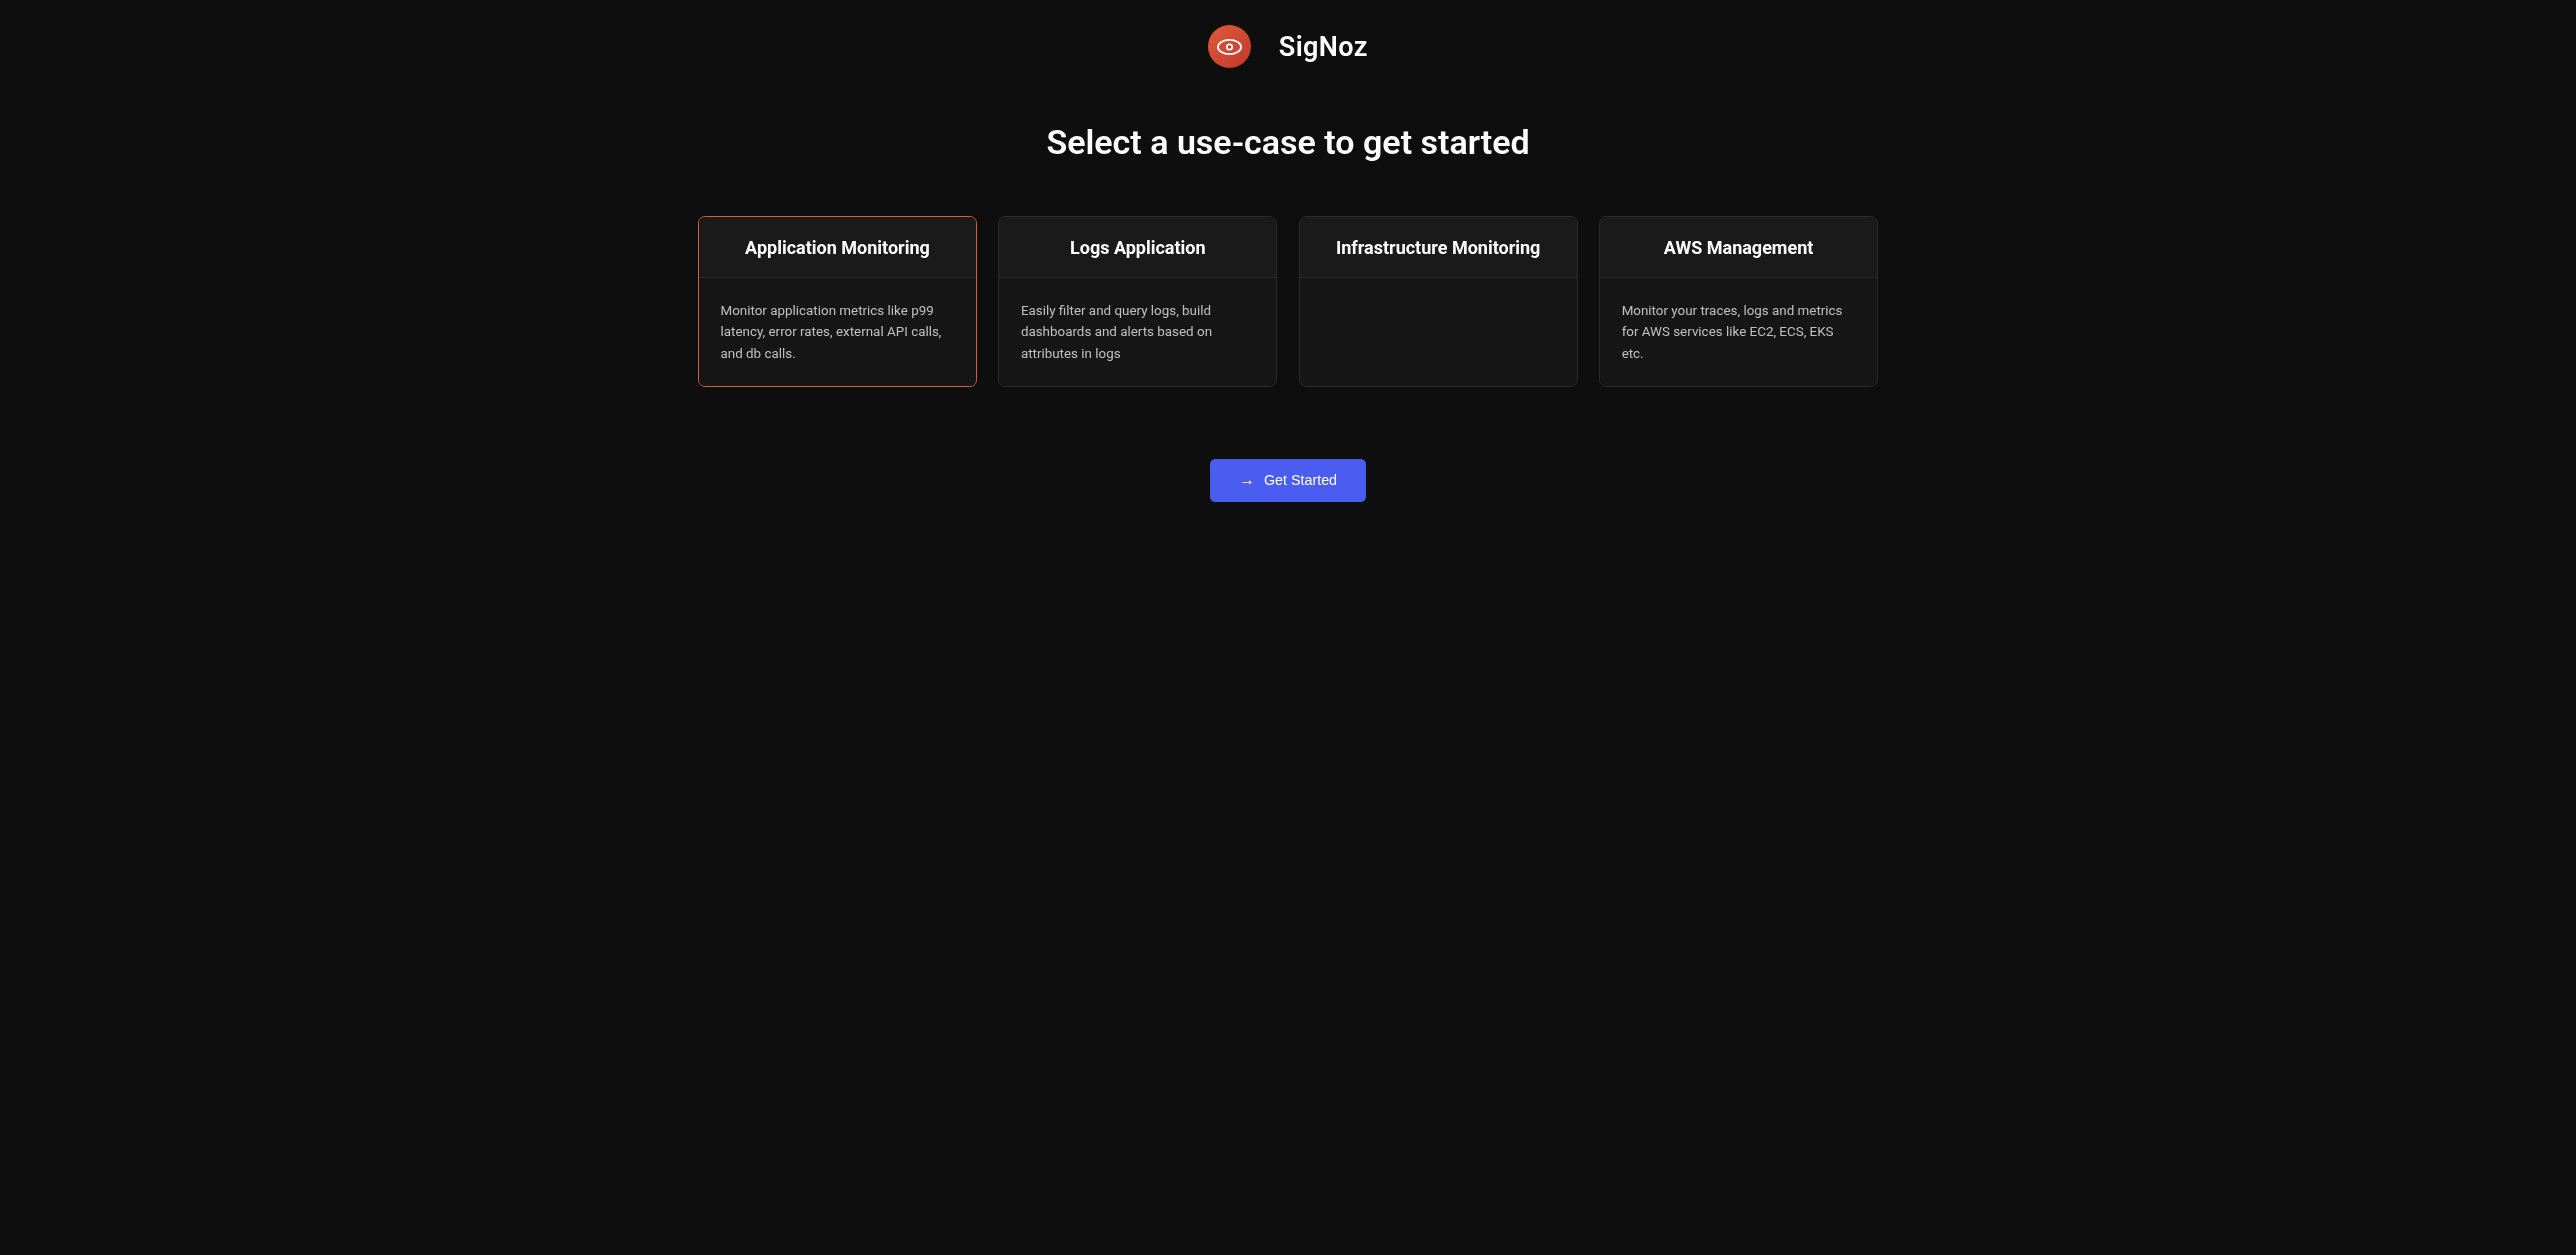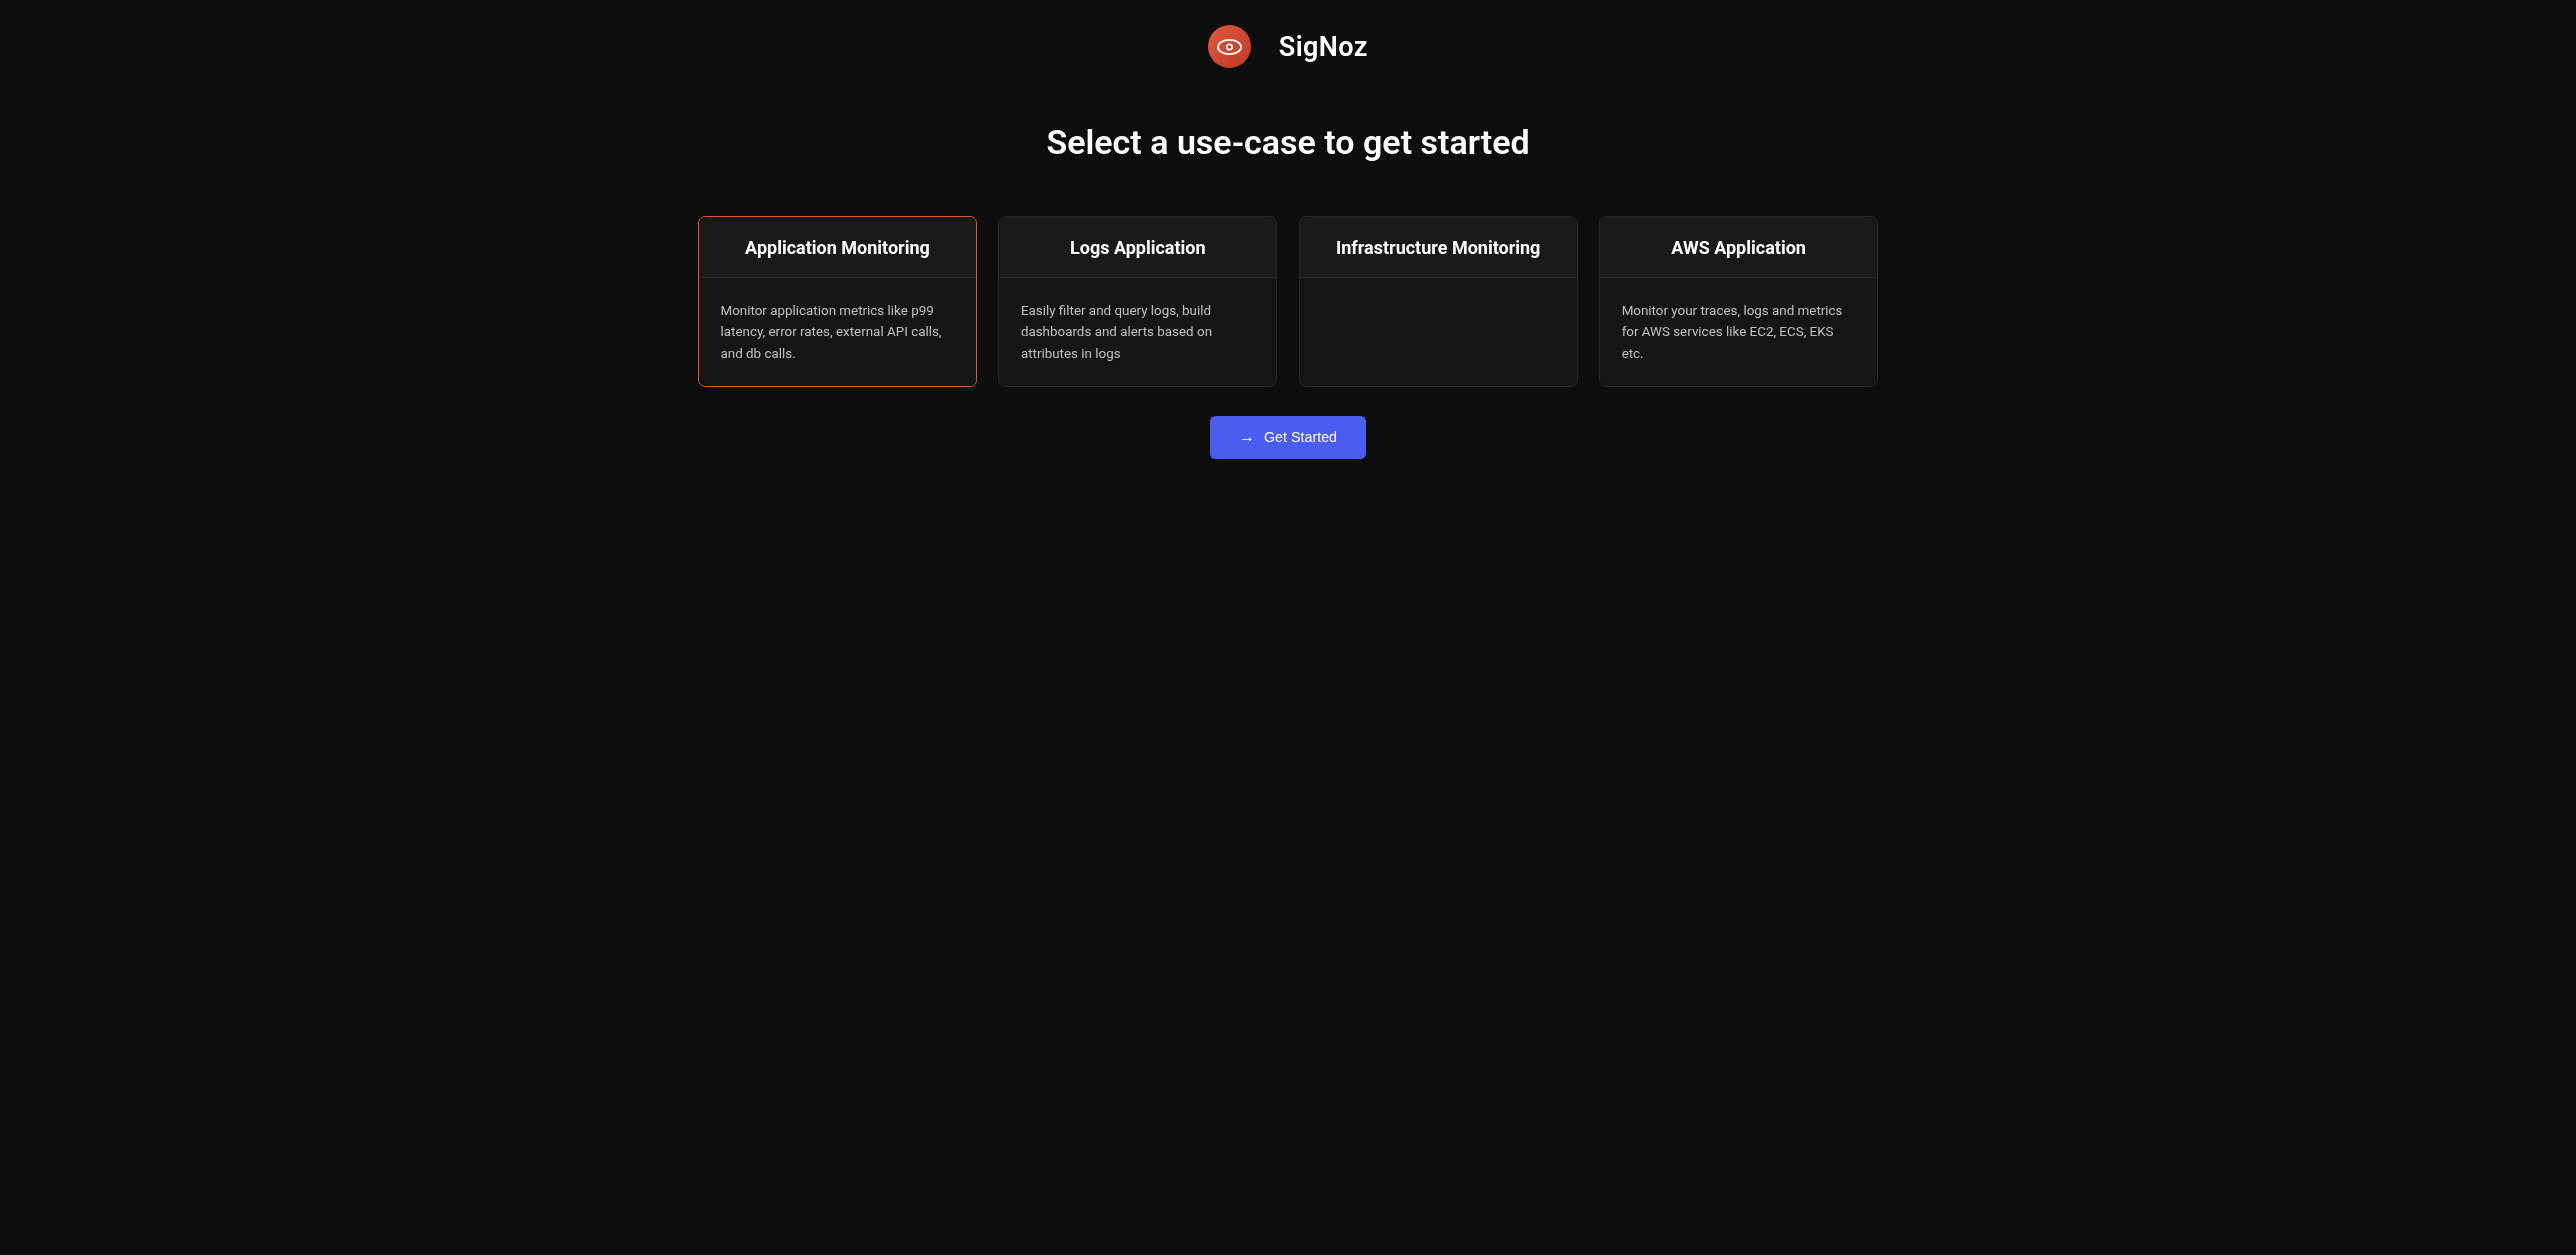--- a/index.html
+++ b/index.html
@@ -63,21 +63,21 @@
       margin-bottom: 54px;
       text-align: center;
     }
 
     
     .cards-container {
       display: flex;
       gap: 21.5px;
       width: 100%;
       justify-content: center;
-      margin-bottom: 29px;
+      margin-bottom: 72px;
       border-radius: 22px;
     }
 
     .card {
       flex: 1;
       max-width: 286px;
       border: 0.9px solid #2a2a2a;
       border-radius: 7.2px;
       overflow: hidden;
       cursor: pointer;
@@ -169,21 +169,21 @@
         <p class="card-description">Easily filter and query logs, build dashboards and alerts based on attributes in logs</p>
       </div>
     </div>
       <div class="card">
       <div class="card-header">
         <div class="card-title">Infrastructure Monitoring</div>
       </div>
     </div>
       <div class="card">
       <div class="card-header">
-        <div class="card-title">AWS Application</div>
+        <div class="card-title">AWS Management</div>
       </div>
       <div class="card-body">
         <p class="card-description">Monitor your traces, logs and metrics for AWS services like EC2, ECS, EKS etc.</p>
       </div>
     </div>
     </div>
 
   <button class="get-started-btn">
     <span class="arrow-icon">→</span>
     <span>Get Started</span>

